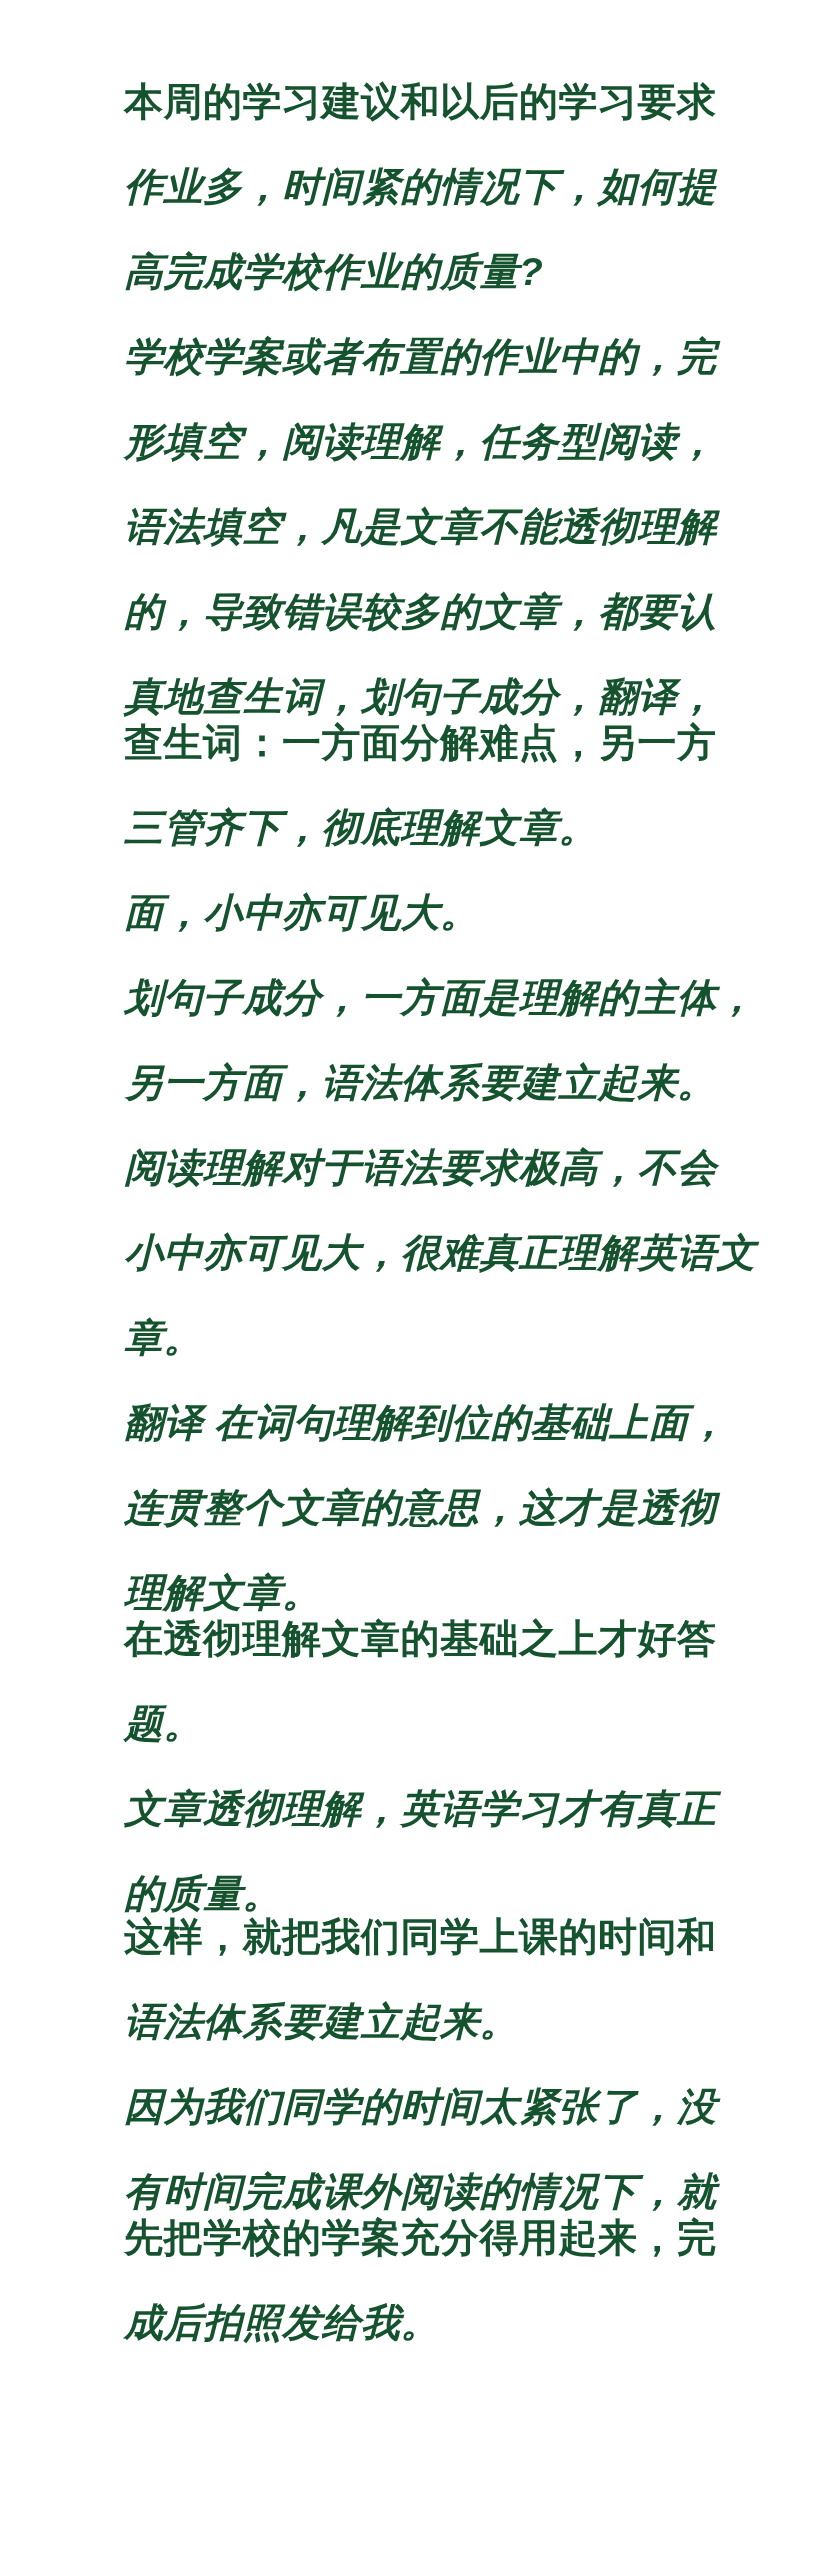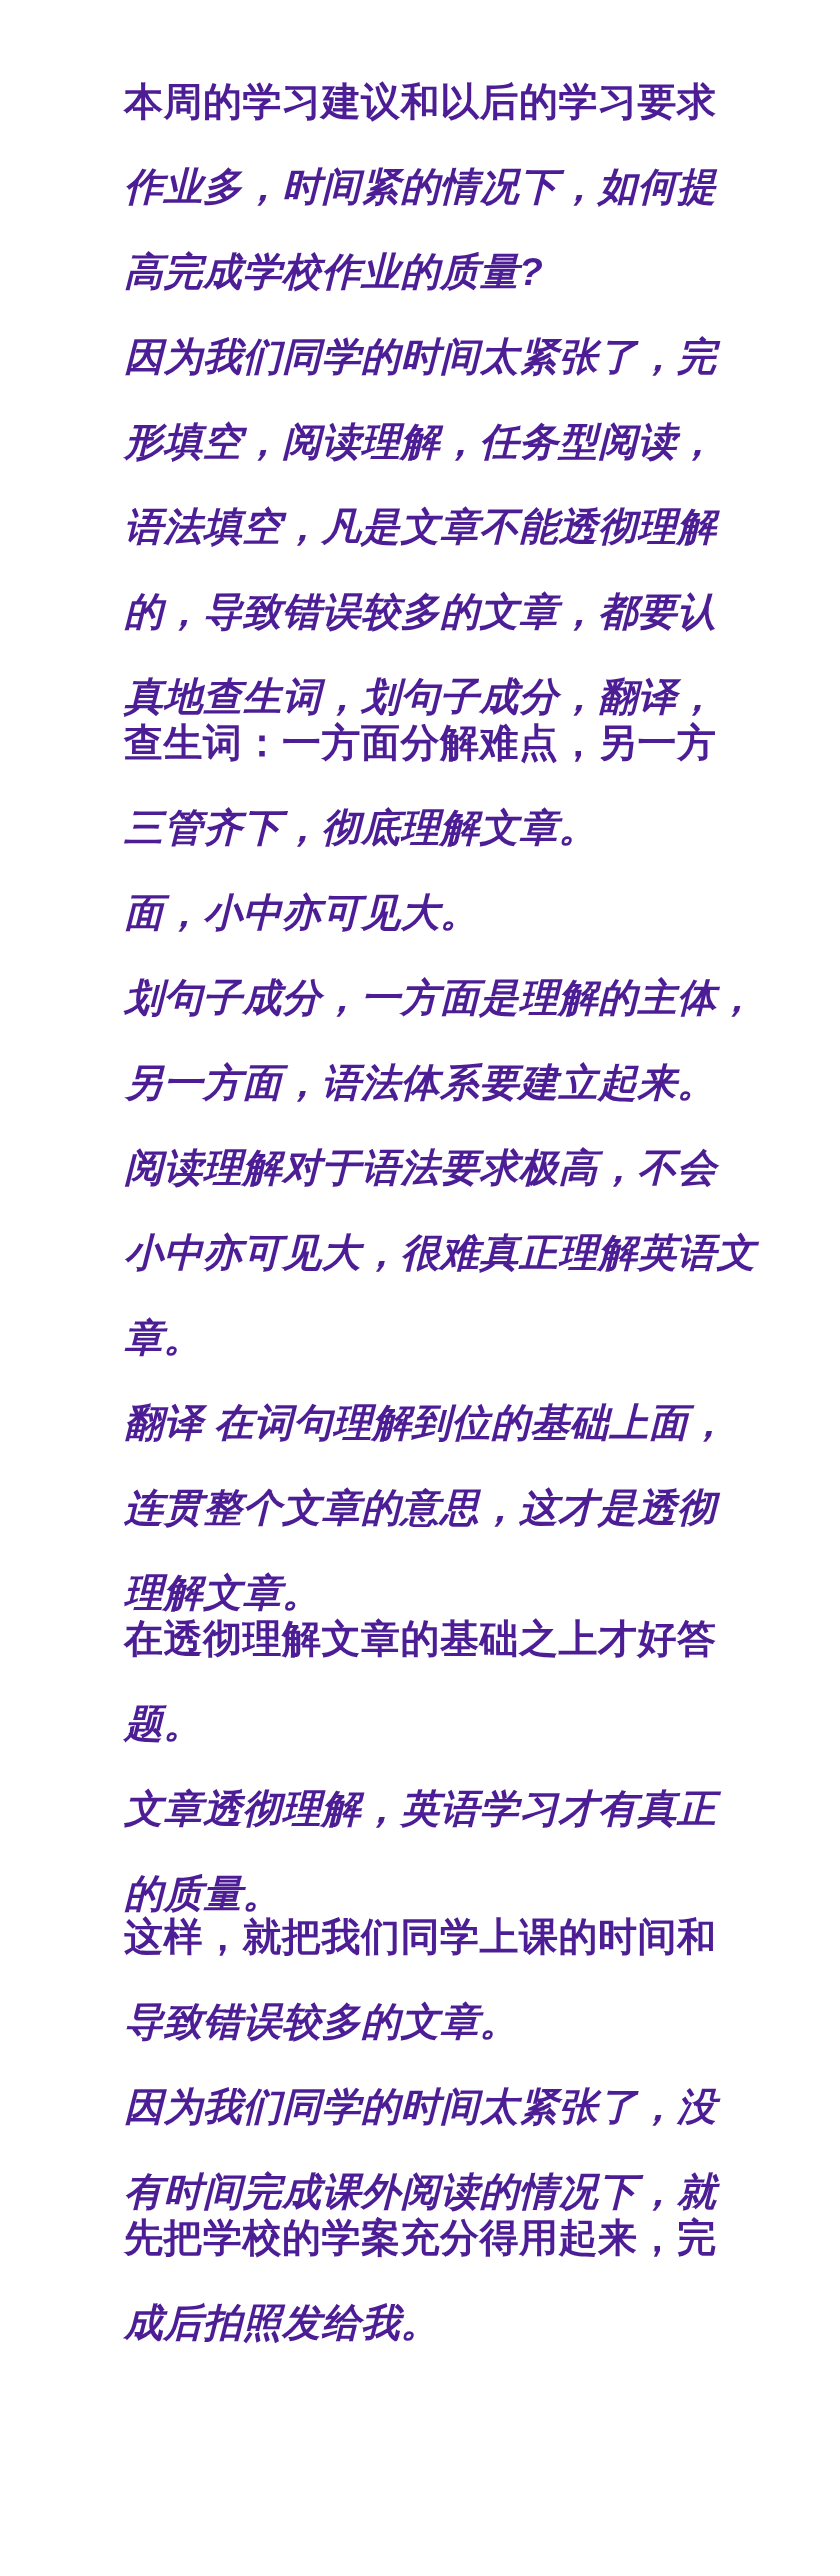--- a/index.html
+++ b/index.html
@@ -26,57 +26,57 @@
   }
   .text-block {
     width: 100%;
   }
   .line {
     font-weight: 700;
     font-size: 39px;
     line-height: 43px;
     letter-spacing: 0.5px;
     white-space: nowrap;
-    color: #4c1d95;
+    color: #14532d;
   }
   
   .gap-none    { margin-top: 0; }
   .gap-line    { margin-top: 42px; font-style: italic; }   
   .gap-tight   { margin-top: 3.1px; }    
   .gap-section { }  
 </style>
 </head>
 <body>
 
 <div class="doc-page" style="background: rgb(255, 255, 255);">
   <div class="text-block" style="color: rgb(226, 35, 26);">
       <div class="line gap-none">本周的学习建议和以后的学习要求</div>
       <div class="line gap-line">作业多，时间紧的情况下，如何提</div>
       <div class="line gap-line">高完成学校作业的质量?</div>
-      <div class="line gap-line">因为我们同学的时间太紧张了，完</div>
+      <div class="line gap-line">学校学案或者布置的作业中的，完</div>
       <div class="line gap-line">形填空，阅读理解，任务型阅读，</div>
       <div class="line gap-line">语法填空，凡是文章不能透彻理解</div>
       <div class="line gap-line">的，导致错误较多的文章，都要认</div>
       <div class="line gap-line">真地查生词，划句子成分，翻译，</div>
       <div class="line gap-tight">查生词：一方面分解难点，另一方</div>
       <div class="line gap-line">三管齐下，彻底理解文章。</div>
       <div class="line gap-line">面，小中亦可见大。</div>
       <div class="line gap-line">划句子成分，一方面是理解的主体，</div>
       <div class="line gap-line">另一方面，语法体系要建立起来。</div>
       <div class="line gap-line">阅读理解对于语法要求极高，不会</div>
       <div class="line gap-line">小中亦可见大，很难真正理解英语文</div>
       <div class="line gap-line">章。</div>
       <div class="line gap-line">翻译 在词句理解到位的基础上面，</div>
       <div class="line gap-line">连贯整个文章的意思，这才是透彻</div>
       <div class="line gap-line">理解文章。</div>
       <div class="line gap-tight">在透彻理解文章的基础之上才好答</div>
       <div class="line gap-line">题。</div>
       <div class="line gap-line">文章透彻理解，英语学习才有真正</div>
       <div class="line gap-line">的质量。</div>
       <div class="line gap-section">这样，就把我们同学上课的时间和</div>
-      <div class="line gap-line">导致错误较多的文章。</div>
+      <div class="line gap-line">语法体系要建立起来。</div>
       <div class="line gap-line">因为我们同学的时间太紧张了，没</div>
       <div class="line gap-line">有时间完成课外阅读的情况下，就</div>
       <div class="line gap-tight">先把学校的学案充分得用起来，完</div>
       <div class="line gap-line">成后拍照发给我。</div>
     </div>
 </div>
 
 
 </body></html>

